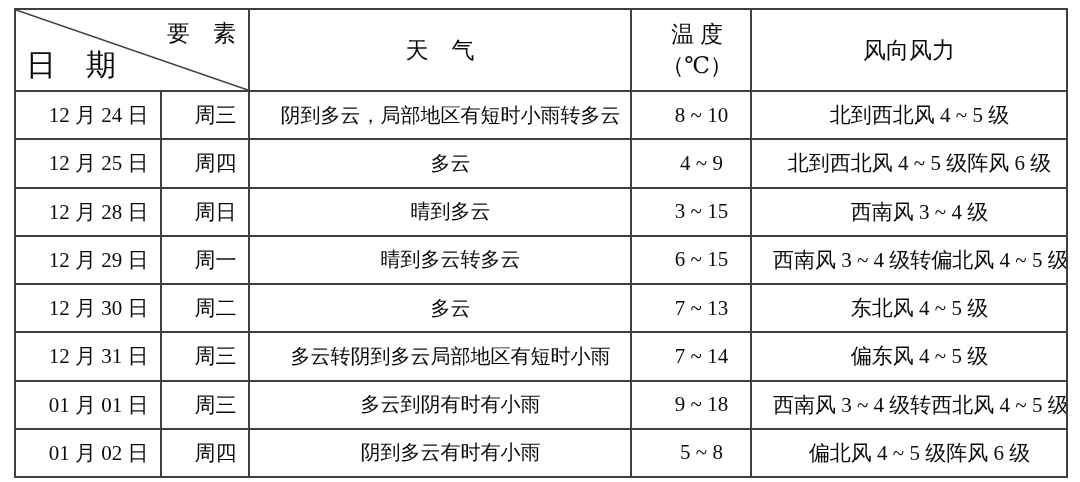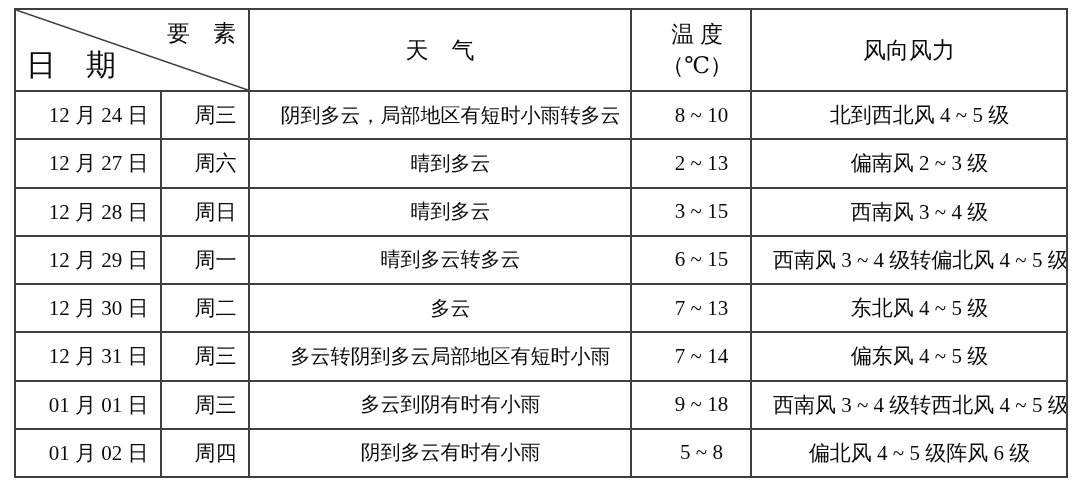--- a/index.html
+++ b/index.html
@@ -96,25 +96,25 @@
     </thead>
     <tbody>
         <tr>
     <td class="c-date">12 月 24 日</td>
     <td class="c-week">周三</td>
     <td class="c-weather">阴到多云，局部地区有短时小雨转多云</td>
     <td class="c-temp">8 ~ 10</td>
     <td class="c-wind">北到西北风 4 ~ 5 级</td>
   </tr>
         <tr>
-    <td class="c-date">12 月 27 日</td>
-    <td class="c-week">周六</td>
-    <td class="c-weather">晴到多云</td>
-    <td class="c-temp">2 ~ 13</td>
-    <td class="c-wind">偏南风 2 ~ 3 级</td>
+    <td class="c-date">12 月 25 日</td>
+    <td class="c-week">周四</td>
+    <td class="c-weather">多云</td>
+    <td class="c-temp">4 ~ 9</td>
+    <td class="c-wind">北到西北风 4 ~ 5 级阵风 6 级</td>
   </tr>
         <tr>
     <td class="c-date">12 月 28 日</td>
     <td class="c-week">周日</td>
     <td class="c-weather">晴到多云</td>
     <td class="c-temp">3 ~ 15</td>
     <td class="c-wind">西南风 3 ~ 4 级</td>
   </tr>
         <tr>
     <td class="c-date">12 月 29 日</td>

